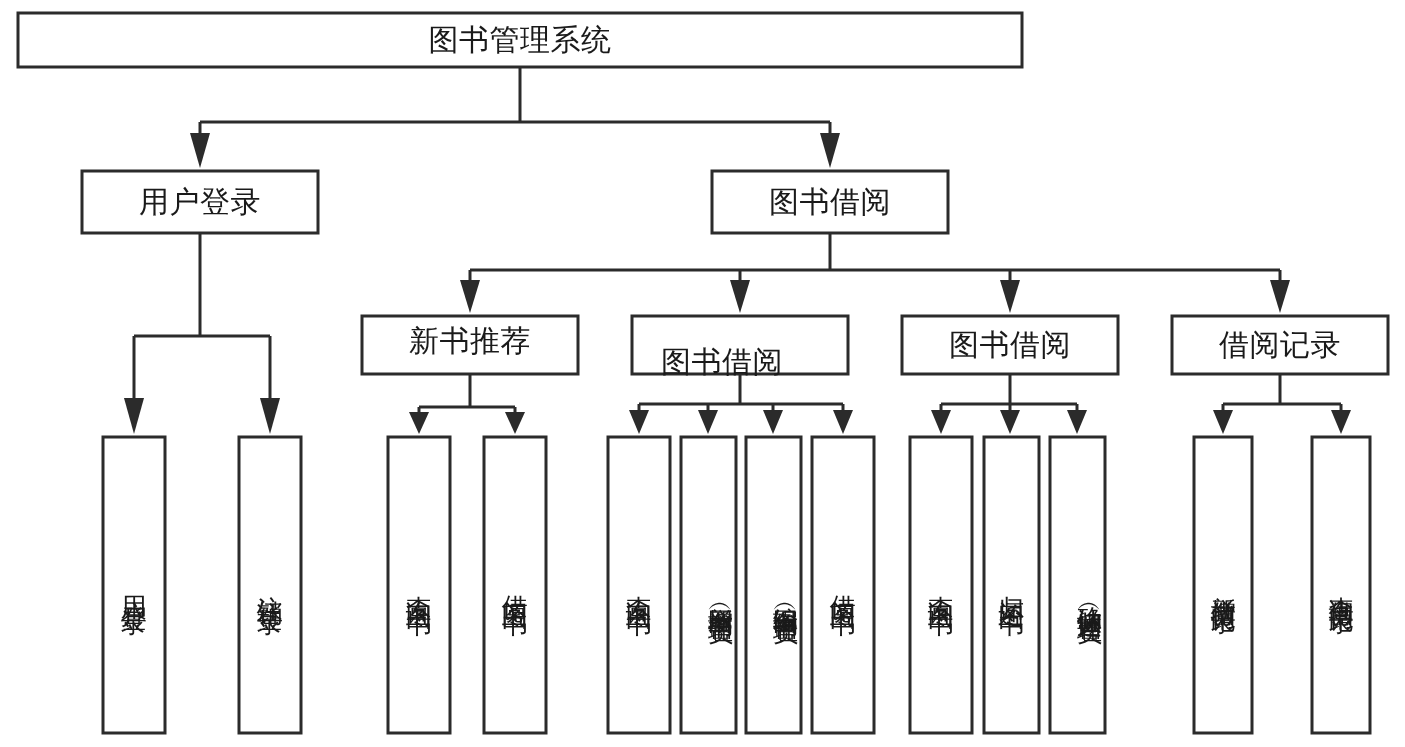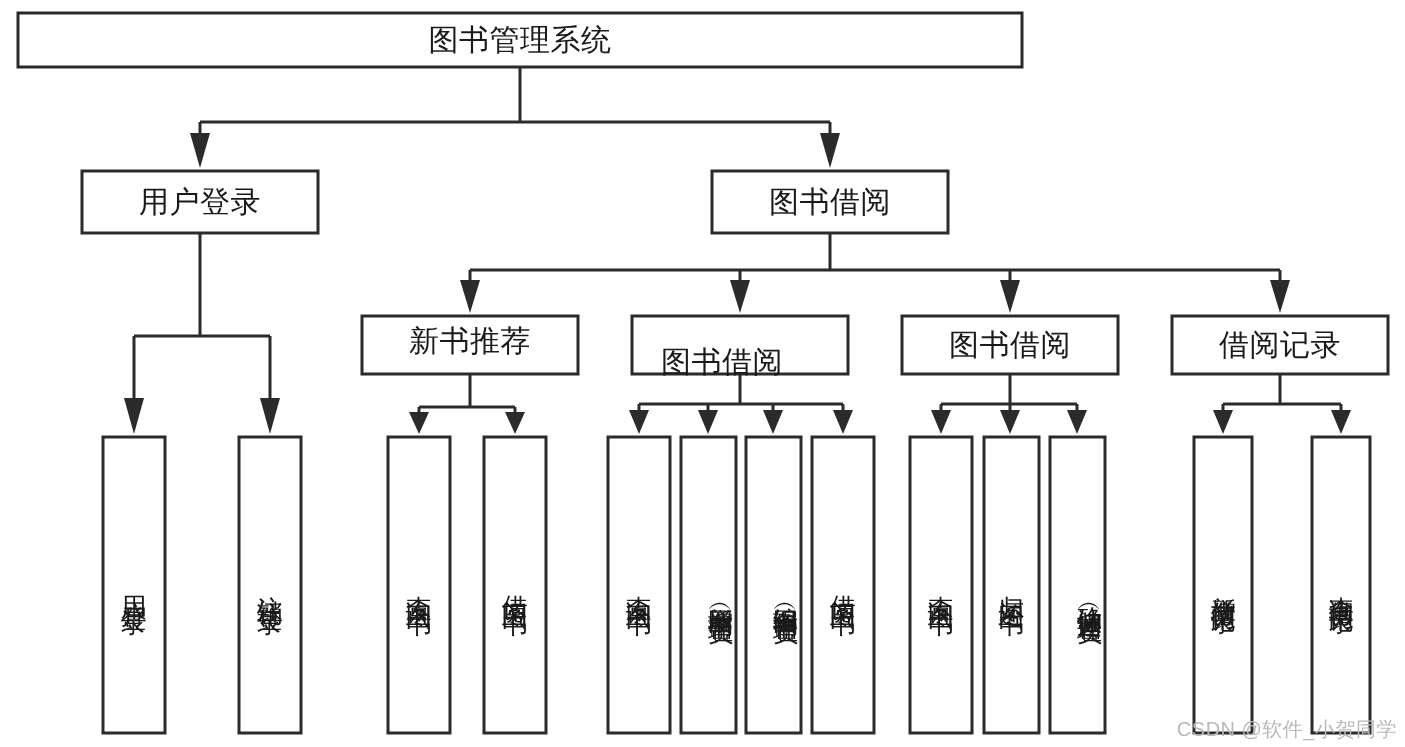--- a/index.html
+++ b/index.html
@@ -210,15 +210,14 @@
   <div class="node-label vertical mid" style="left:608px; top:437px; width:62px; height:296px;">查询图书</div>
   <div class="node-label vertical" style="left:681px; top:437px; width:55px; height:296px; font-size:25px; letter-spacing:2px;">新增图书（管理员）</div>
   <div class="node-label vertical" style="left:746px; top:437px; width:55px; height:296px; font-size:25px; letter-spacing:2px;">编辑图书（管理员）</div>
   <div class="node-label vertical mid" style="left:812px; top:437px; width:62px; height:296px;">借阅图书</div>
   <div class="node-label vertical mid" style="left:910px; top:437px; width:62px; height:296px;">查询图书</div>
   <div class="node-label vertical mid" style="left:984px; top:437px; width:55px; height:296px;">归还图书</div>
   <div class="node-label vertical" style="left:1050px; top:437px; width:55px; height:296px; font-size:25px; letter-spacing:2px;">确认归还（管理员）</div>
   <div class="node-label vertical mid" style="left:1194px; top:437px; width:58px; height:296px; font-size:25px; letter-spacing:3px;">新增借阅记录</div>
   <div class="node-label vertical mid" style="left:1312px; top:437px; width:58px; height:296px; font-size:25px; letter-spacing:3px;">查询借阅记录</div>
 
-  <div class="watermark">CSDN @软件_小贺同学</div>
 
 </div>
 
 </body></html>

